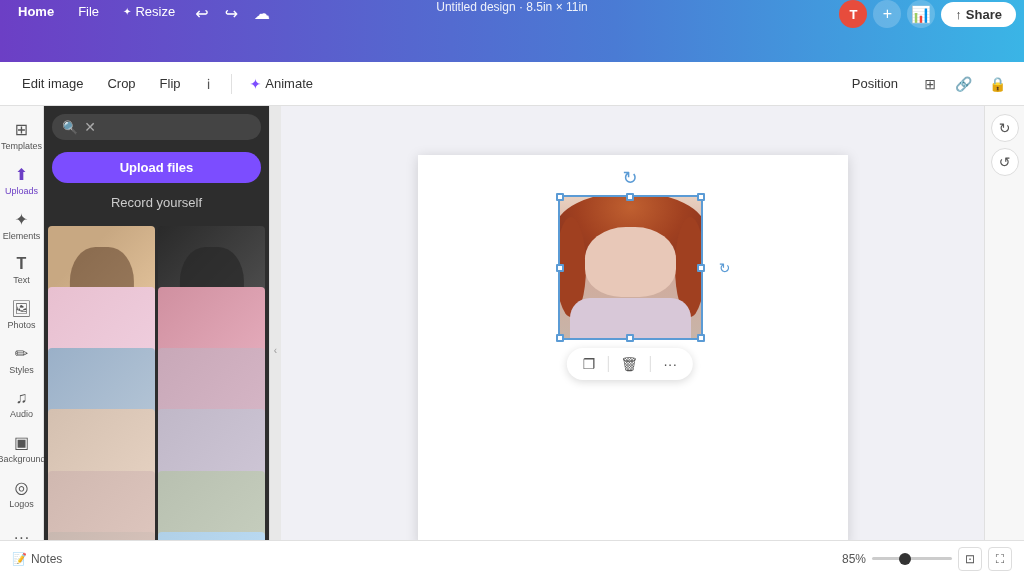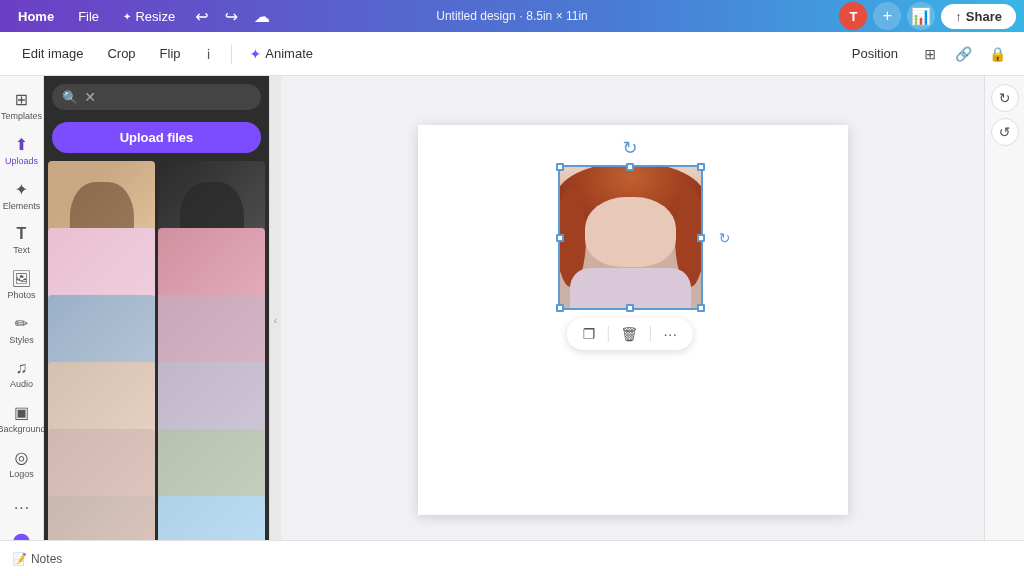--- a/index.html
+++ b/index.html
@@ -1,23 +1,23 @@
 <!DOCTYPE html>
 <html><head>
   <meta charset="utf-8">
   <style>
     * { margin: 0; padding: 0; box-sizing: border-box; }
     body { width: 1024px; height: 576px; overflow: hidden; font-family: 'Segoe UI', Arial, sans-serif; background: #1a1a2e; }
 
     
     .top-nav {
-      height: 32px;
+      height: 62px;
       background: linear-gradient(90deg, #6c3fc5 0%, #4a7bd4 60%, #3ab5e6 100%);
       display: flex;
-      align-items: center;
+      align-items: flex-start;
       padding: 0 8px;
       gap: 4px;
       position: relative;
     }
     .nav-btn {
       color: white;
       padding: 4px 10px;
       border-radius: 6px;
       font-size: 13px;
       cursor: pointer;
@@ -596,20 +596,21 @@
   </div>
 
   <div class="uploads-panel">
     <div class="search-bar">
       <div class="search-input-wrap">
         <span style="color:#aaa;font-size:13px;">🔍</span>
         <span class="clear-icon">✕</span>
       </div>
     </div>
     <button class="upload-btn">Upload files</button>
+    <button class="record-btn">Record yourself</button>
 
     <div class="images-grid">
       <div class="img-cell">
         <div class="person"></div>
       </div>
       <div class="img-cell">
         <div class="person"></div>
       </div>
       <div class="img-cell"></div>
       <div class="img-cell"></div>
@@ -666,13 +667,19 @@
     <button class="right-handle-btn">↻</button>
     <button class="right-handle-btn">↺</button>
   </div>
 </div>
 
 <div class="bottom-bar">
   <button class="notes-btn">
     <span>📝</span>
     <span>Notes</span>
   </button>
+  <div class="zoom-control">
+    <span class="zoom-label">85%</span>
+    <input type="range" class="zoom-slider" min="10" max="200" value="85" style="">
+    <button class="zoom-icon-btn">⊡</button>
+    <button class="zoom-icon-btn">⛶</button>
+  </div>
 </div>
 
 </body></html>

